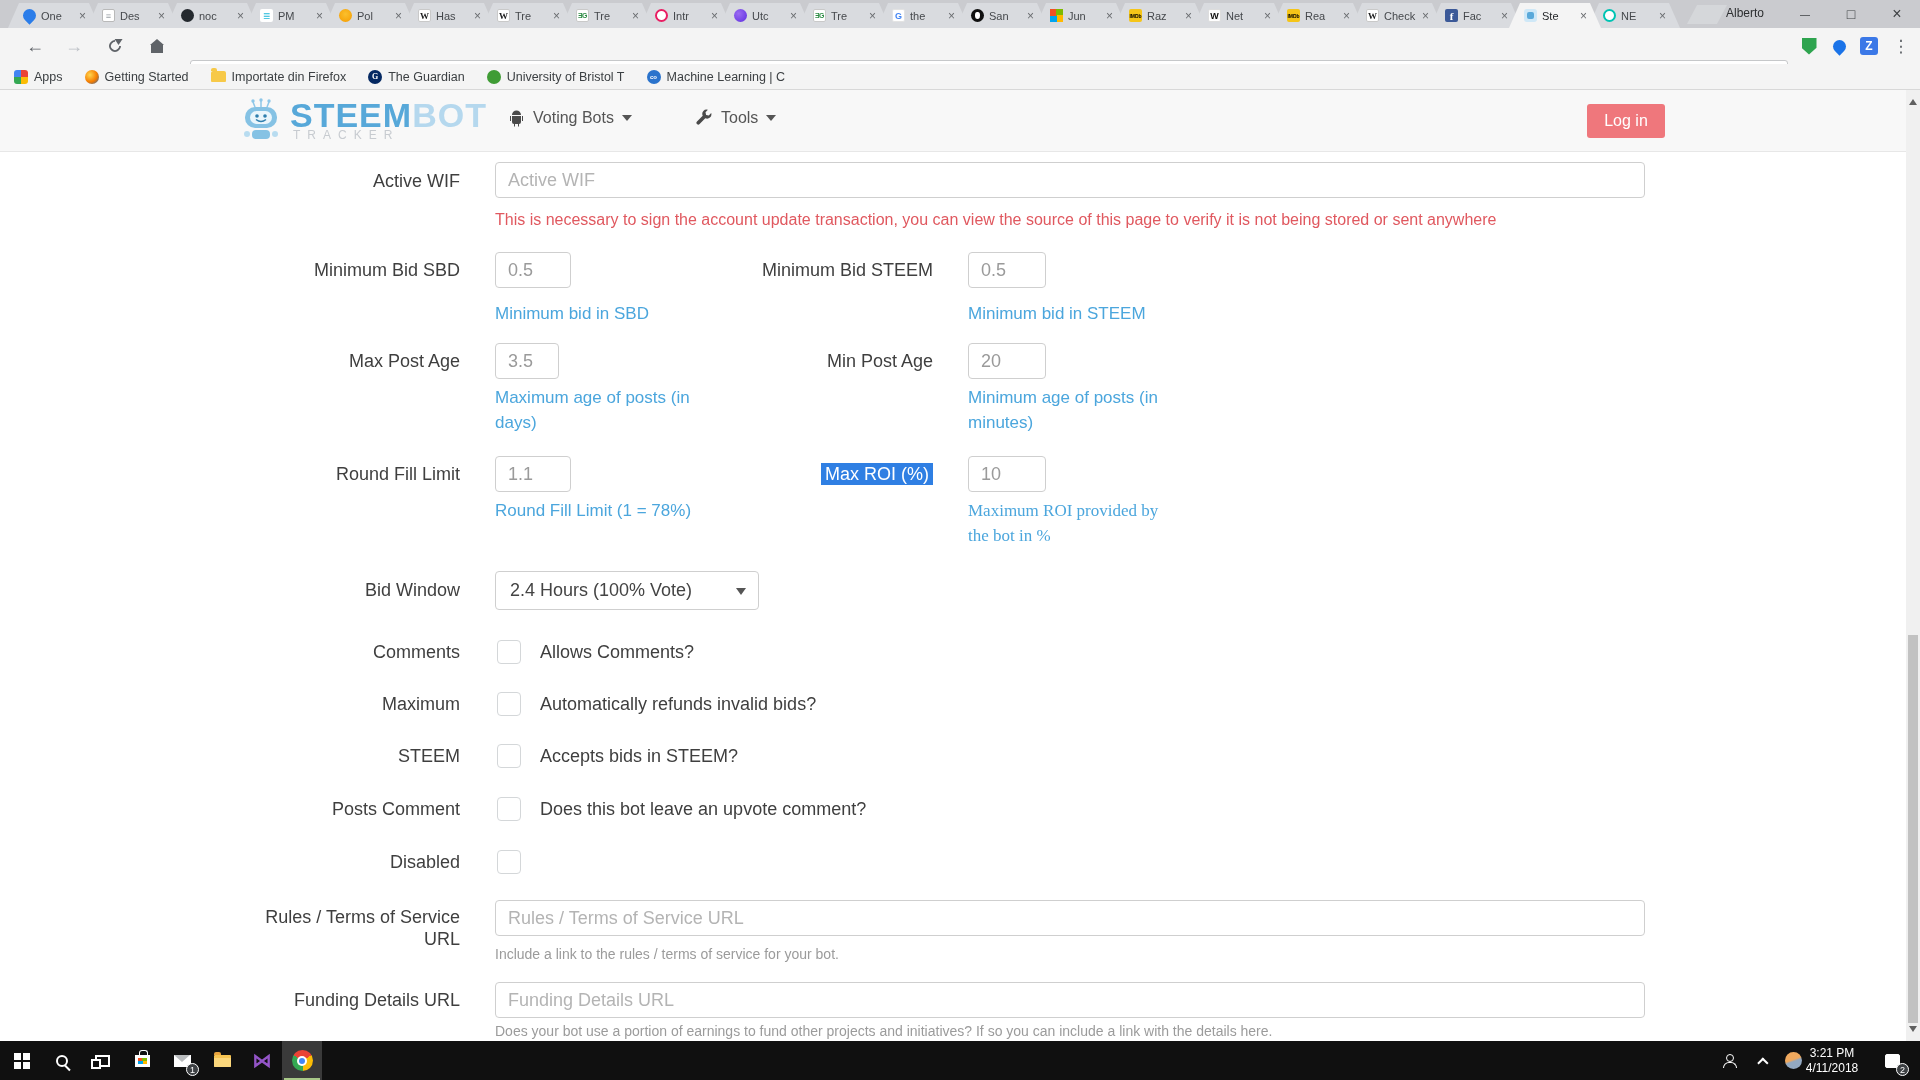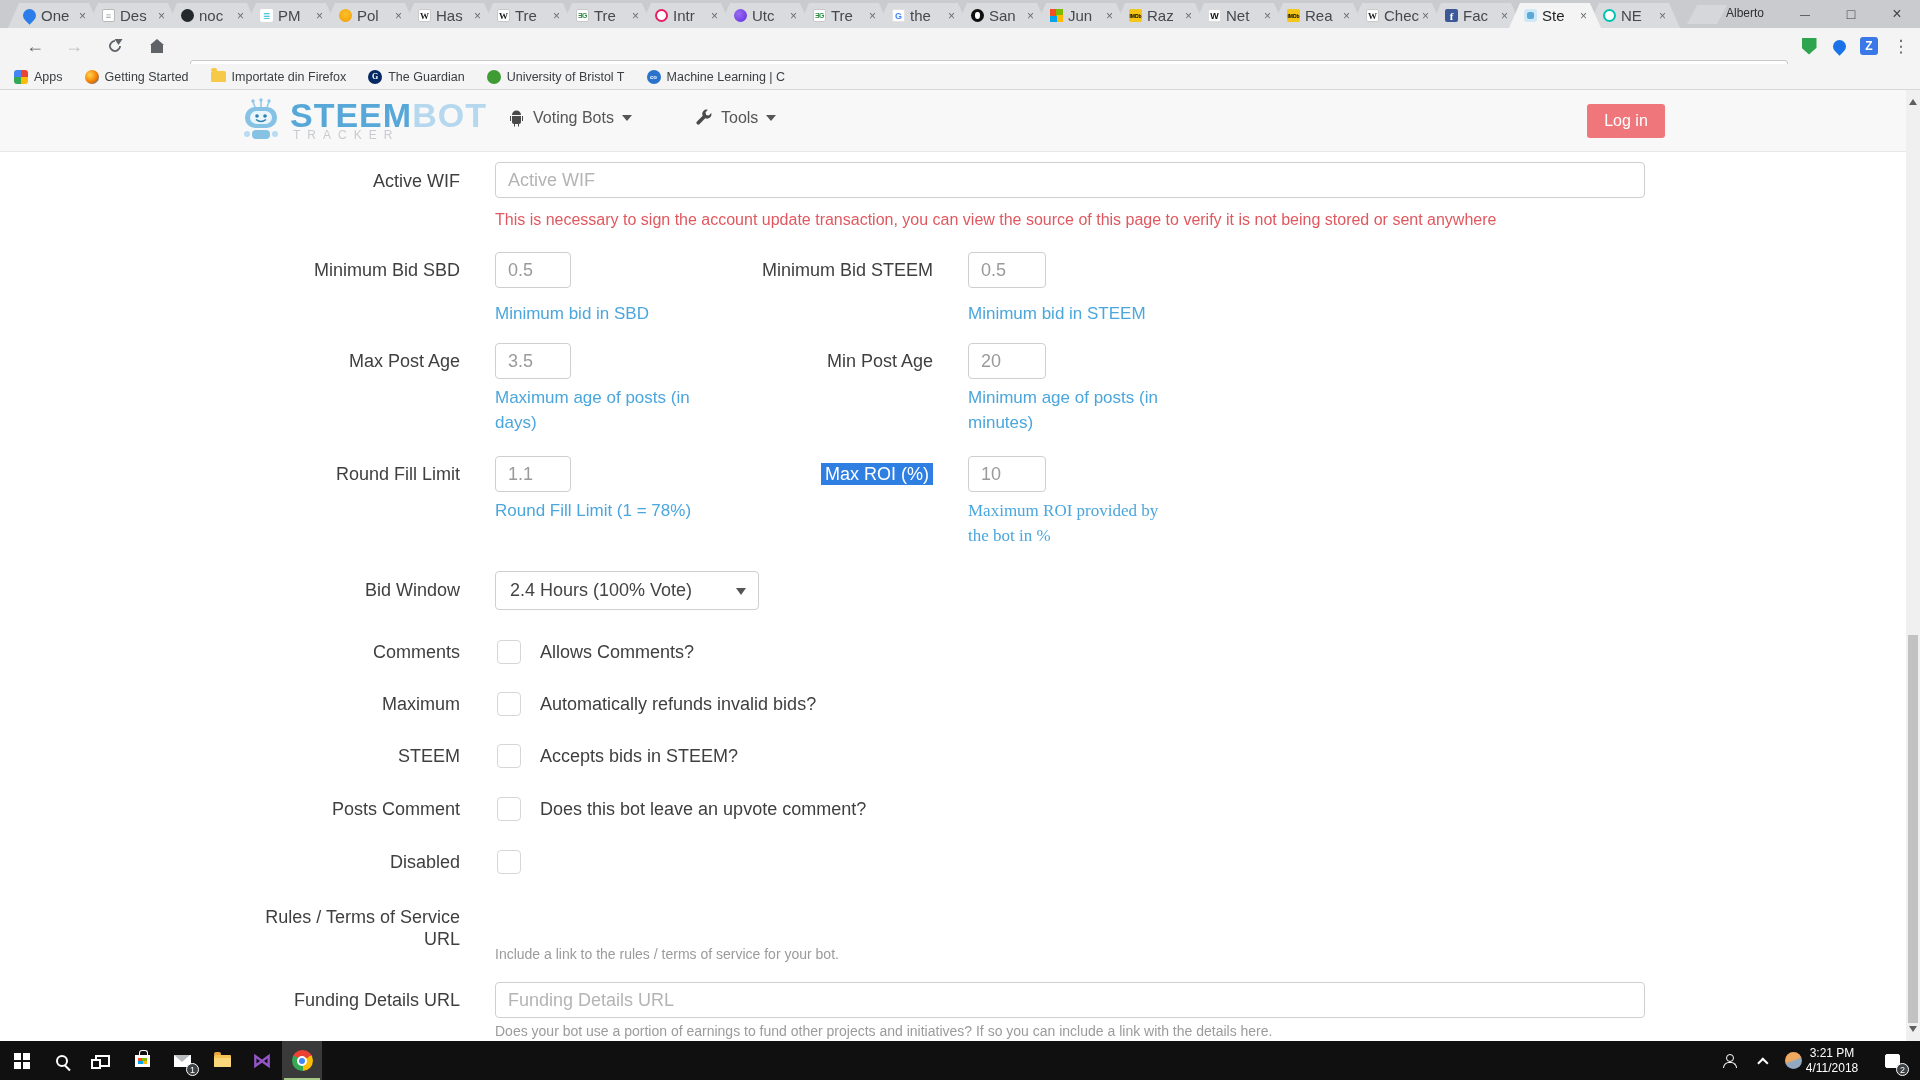--- a/index.html
+++ b/index.html
@@ -5,21 +5,21 @@
   * { margin:0; padding:0; box-sizing:border-box; }
   html,body { width:1920px; height:1080px; overflow:hidden; font-family:"Liberation Sans",sans-serif; }
   #screen { position:relative; width:1920px; height:1080px; background:#fff; }
   .abs { position:absolute; }
 
   
   #tabstrip { position:absolute; left:0; top:0; width:1920px; height:28px; background:#cacbcf; }
   #tabrow { position:absolute; left:8px; top:3px; height:25px; display:flex; }
   .tab { position:relative; width:92px; height:25px; margin-right:-13px; background:#d9dbdf;
          clip-path:polygon(11px 0, calc(100% - 11px) 0, 100% 100%, 0 100%);
-         display:flex; align-items:center; padding:0 14px 0 15px; font-size:15px; color:#45484c; }
+         display:flex; align-items:center; padding:0 14px 0 15px; font-size:11px; color:#45484c; }
   .tab.active { background:#f4f4f4; color:#1f2124; z-index:5; }
   .tab .tlabel { flex:1; overflow:hidden; white-space:nowrap; }
   .tclose { font-size:12px; color:#6a6d70; margin-left:2px; }
   .tclose::before { content:"×"; }
   #newtab-btn { position:absolute; top:5px; width:30px; height:19px; background:#d5d7da; transform:skewX(-28deg); }
 
   .fi { width:13px; height:13px; border-radius:2px; margin-right:5px; flex:0 0 auto;
         display:inline-flex; align-items:center; justify-content:center;
         font:700 9px "Liberation Sans",sans-serif; }
   .fi-map-pin { background:#2b7de9; border-radius:50% 50% 50% 0; transform:rotate(-45deg); }
@@ -384,21 +384,21 @@
     <div class="fwarn" style="top:121px;">This is necessary to sign the account update transaction, you can view the source of this page to verify it is not being stored or sent anywhere</div>
 
     <div class="flabel" style="top:169px;">Minimum Bid SBD</div>
     <input class="finput" style="left: 495px; top: 162px; width: 76px;" value="0.5">
     <div class="fhelp" style="left:495px; top:211px; width:220px;">Minimum bid in SBD</div>
     <div class="frlabel" style="top:169px;">Minimum Bid STEEM</div>
     <input class="finput" style="left: 968px; top: 162px; width: 78px;" value="0.5">
     <div class="fhelp" style="left:968px; top:211px; width:220px;">Minimum bid in STEEM</div>
 
     <div class="flabel" style="top:260px;">Max Post Age</div>
-    <input class="finput" style="left: 495px; top: 253px; width: 76px;" value="3.5">
+    <input class="finput" style="left: 495px; top: 253px; width: 64px;" value="3.5">
     <div class="fhelp" style="left:495px; top:295px; width:200px;">Maximum age of posts (in days)</div>
     <div class="frlabel" style="top:260px;">Min Post Age</div>
     <input class="finput" style="left: 968px; top: 253px; width: 78px;" value="20">
     <div class="fhelp" style="left:968px; top:295px; width:200px;">Minimum age of posts (in minutes)</div>
 
     <div class="flabel" style="top:373px;">Round Fill Limit</div>
     <input class="finput" style="left: 495px; top: 366px; width: 76px;" value="1.1">
     <div class="fhelp" style="left:495px; top:408px; width:280px;">Round Fill Limit (1 = 78%)</div>
     <div class="frlabel" style="top:373px;"><span class="sel-highlight">Max ROI (%)</span></div>
     <input class="finput" style="left: 968px; top: 366px; width: 78px;" value="10">
@@ -423,20 +423,21 @@
     <div class="fchecktext" style="top:655px;">Accepts bids in STEEM?</div>
 
     <div class="flabel" style="top:708px;">Posts Comment</div>
     <div class="fcheckbox" style="top:707px;"></div>
     <div class="fchecktext" style="top:708px;">Does this bot leave an upvote comment?</div>
 
     <div class="flabel" style="top:761px;">Disabled</div>
     <div class="fcheckbox" style="top:760px;"></div>
 
     <div class="flabel" style="top:816px;"><span>Rules / Terms of Service</span><br><span>URL</span></div>
+    <input class="finput" style="left: 495px; top: 810px; width: 1150px;" placeholder="Rules / Terms of Service URL">
     <div class="fhelp-gray" style="left:495px; top:856px;">Include a link to the rules / terms of service for your bot.</div>
 
     <div class="flabel" style="top:899px;">Funding Details URL</div>
     <input class="finput" style="left: 495px; top: 892px; width: 1150px;" placeholder="Funding Details URL">
     <div class="fhelp-gray" style="left:495px; top:933px;text-align:right;">Does your bot use a portion of earnings to fund other projects and initiatives? If so you can include a link with the details here.</div>
   </div>
 
   <div id="scrollbar">
     <div class="sb-arrow sb-up"></div>
     <div id="sb-thumb"></div>

